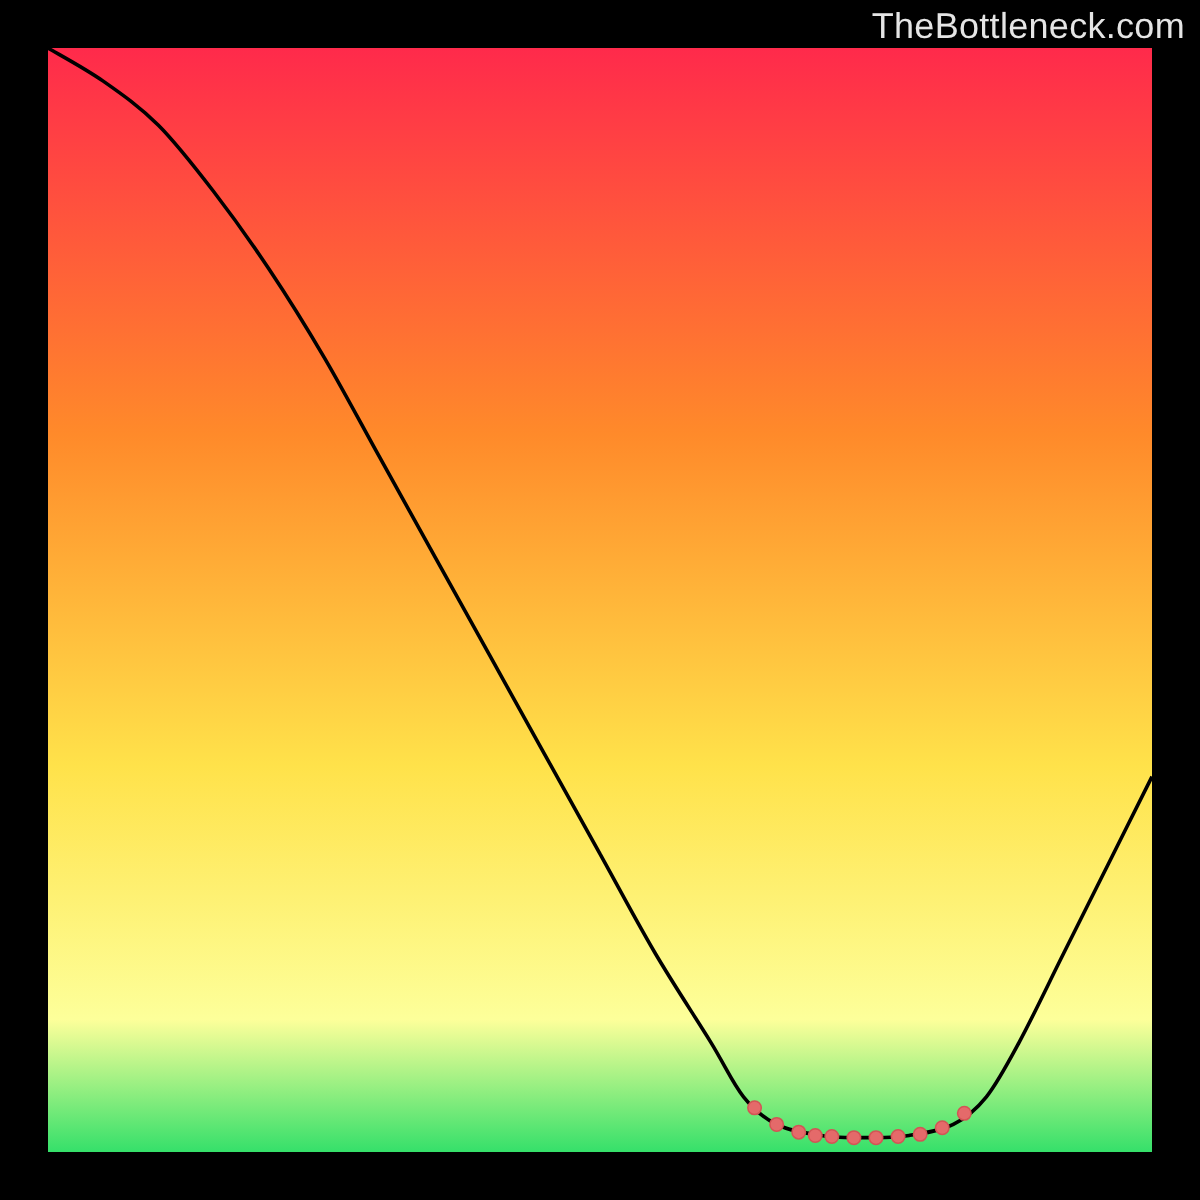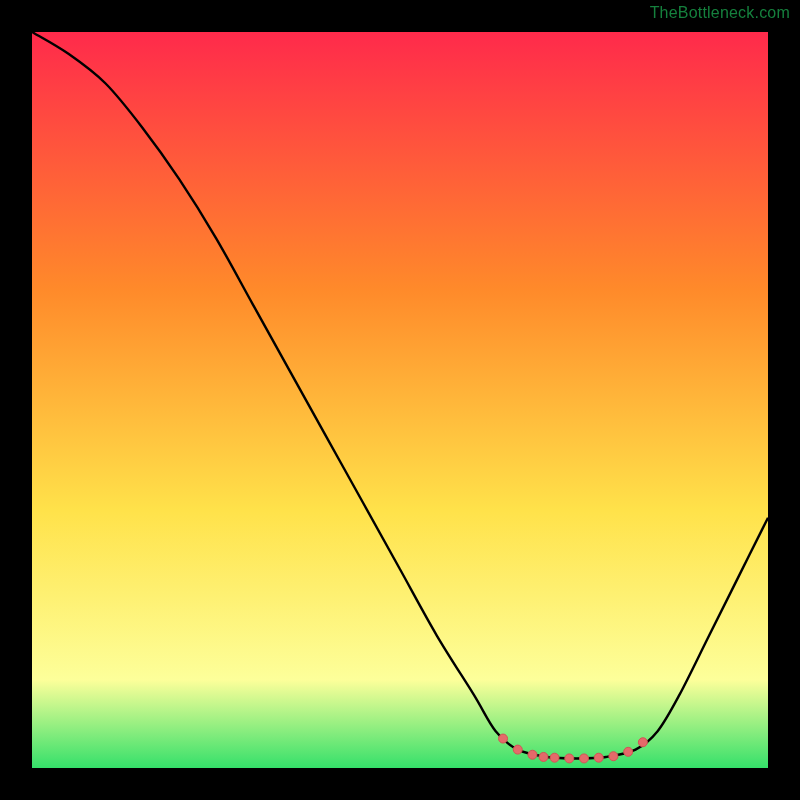--- a/index.html
+++ b/index.html
@@ -18,22 +18,22 @@
   }
   svg {
     display: block;
     width: 800px;
     height: 800px;
   }
   .watermark {
     position: absolute;
     top: 4px;
     right: 10px;
-    color: #15803d;
-    font-size: 16px;
+    color: #e5e5e5;
+    font-size: 24px;
     letter-spacing: 0.2px;
     font-family: Arial, Helvetica, sans-serif;
     text-align: center;
   }
 </style>
 </head>
 <body>
 
 <div class="canvas-wrap">
   <svg viewBox="0 0 800 800">

